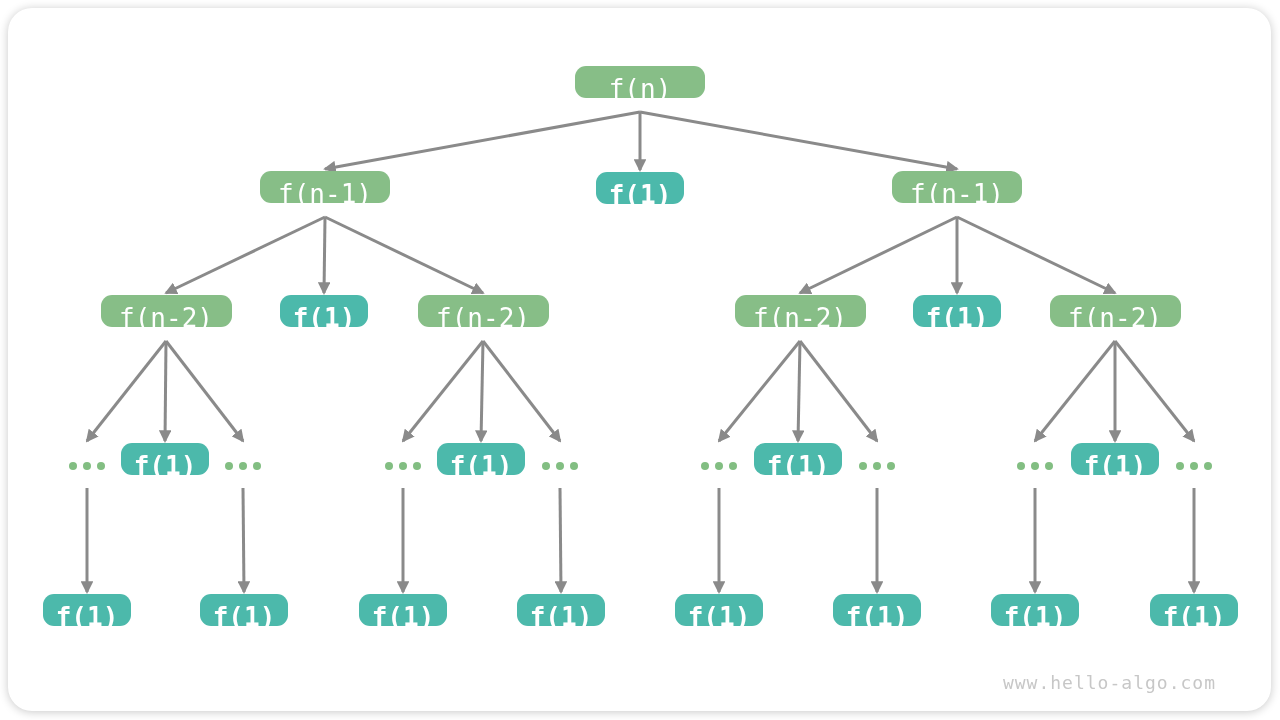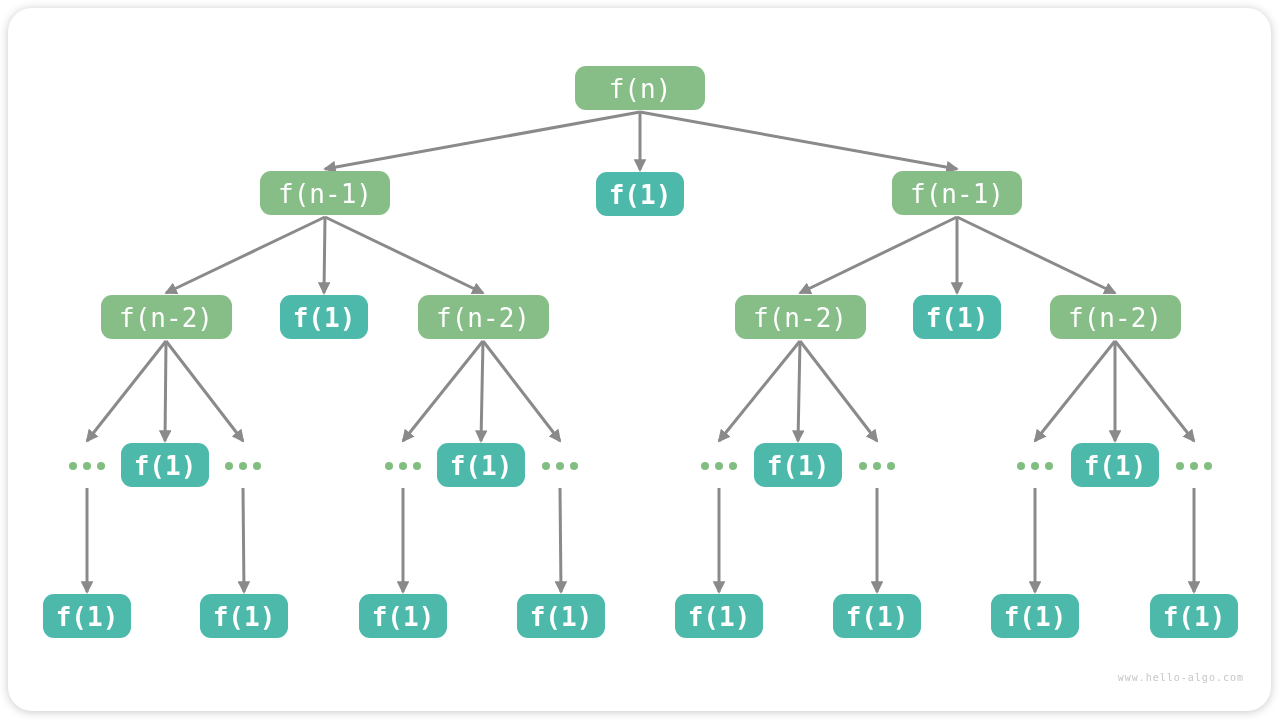--- a/index.html
+++ b/index.html
@@ -25,21 +25,21 @@
     width: 1280px; height: 720px;
     pointer-events: none;
   }
   #node-layer {
     position: absolute;
     left: 0; top: 0;
     width: 1280px; height: 720px;
   }
   .node {
     position: absolute;
-    height: 44px;
+    height: 32px;
     line-height: 46px;
     text-align: center;
     border-radius: 11px;
     color: var(--text-color, #ffffff);
     font-size: 26px;
     letter-spacing: 0px;
     white-space: nowrap;
   }
   .node.green { background: var(--green, #87BE87); }
   .node.teal  { background: var(--teal, #4CB9AB); font-weight: bold; }
@@ -49,23 +49,23 @@
     gap: 6px;
     align-items: center;
   }
   .dots .dot {
     width: 8px; height: 8px;
     border-radius: 50%;
     background: var(--dot-green, #82BE82);
   }
   .watermark {
     position: absolute;
-    right: 36px;
+    right: 64px;
     top: 672px;
-    font-size: 10px;
+    font-size: 18px;
     color: var(--wm-color, #c7c7c7);
     letter-spacing: 1px;
   }
 </style>
 </head>
 <body>
 
 <div class="card"></div>
 
 <svg id="edge-layer" viewBox="0 0 1280 720" xmlns="http://www.w3.org/2000/svg">

